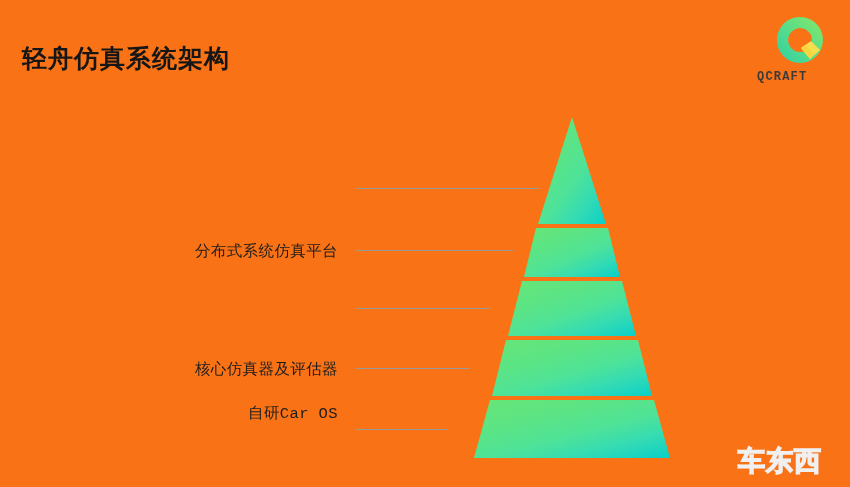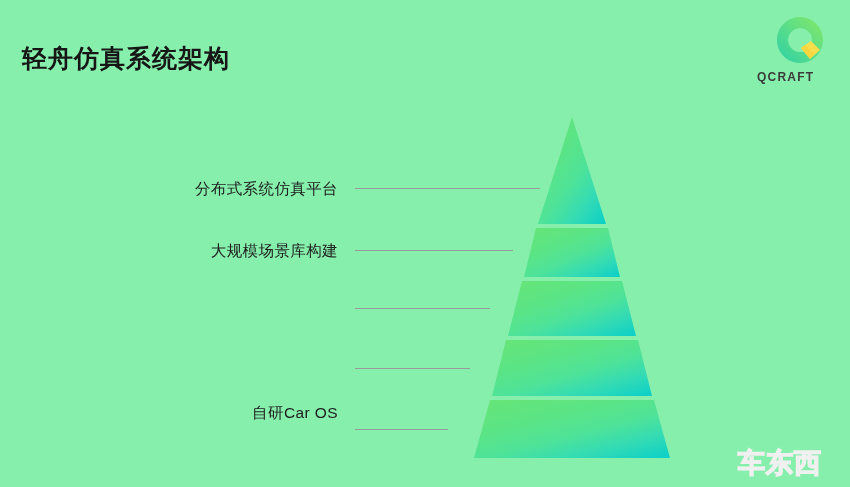--- a/index.html
+++ b/index.html
@@ -3,21 +3,21 @@
 <meta charset="utf-8">
 <style>
   html,body{margin:0;padding:0;}
   body{
     width:850px;height:487px;
     background:#ffffff;
     font-family:"Liberation Sans","DejaVu Sans",sans-serif;
     overflow:hidden;
     position:relative;
   }
-  .slide{position:absolute;inset:0;background:#86efac;}
+  .slide{position:absolute;inset:0;background:#f97316;font-family:Liberation Mono, monospace;}
 
   
   .title{
     position:absolute;
     left:22px;top:42px;
     font-size:25px;
     font-weight:bold;
     letter-spacing:1px;
     color:#161616;
     white-space:nowrap;
@@ -122,28 +122,28 @@
 
         <polygon points="82,173 182,173 196,228 68,228"></polygon>
 
         <polygon points="66,232 198,232 212,288 52,288"></polygon>
 
         <polygon points="50,292 214,292 230,350 34,350"></polygon>
       </g>
     </svg>
   </div>
 
-  <div class="label" style="top:179px;">分布式系统仿真平台</div>
   <div class="connector" style="left:355px;top:188px;width:185px;"></div>
 
-  <div class="label" style="top:241px;">大规模场景库构建</div>
+  <div class="label" style="top:241px;">分布式系统仿真平台</div>
   <div class="connector" style="left:355px;top:250px;width:158px;"></div>
 
   <div class="connector" style="left:355px;top:308px;width:135px;"></div>
 
+  <div class="label" style="top:359px;">核心仿真器及评估器</div>
   <div class="connector" style="left:355px;top:368px;width:115px;"></div>
 
   <div class="label" style="top:403px;">自研Car OS</div>
   <div class="connector" style="left:355px;top:429px;width:93px;"></div>
 
   <div class="watermark">车东西</div>
 
 </div>
 
 </body></html>

